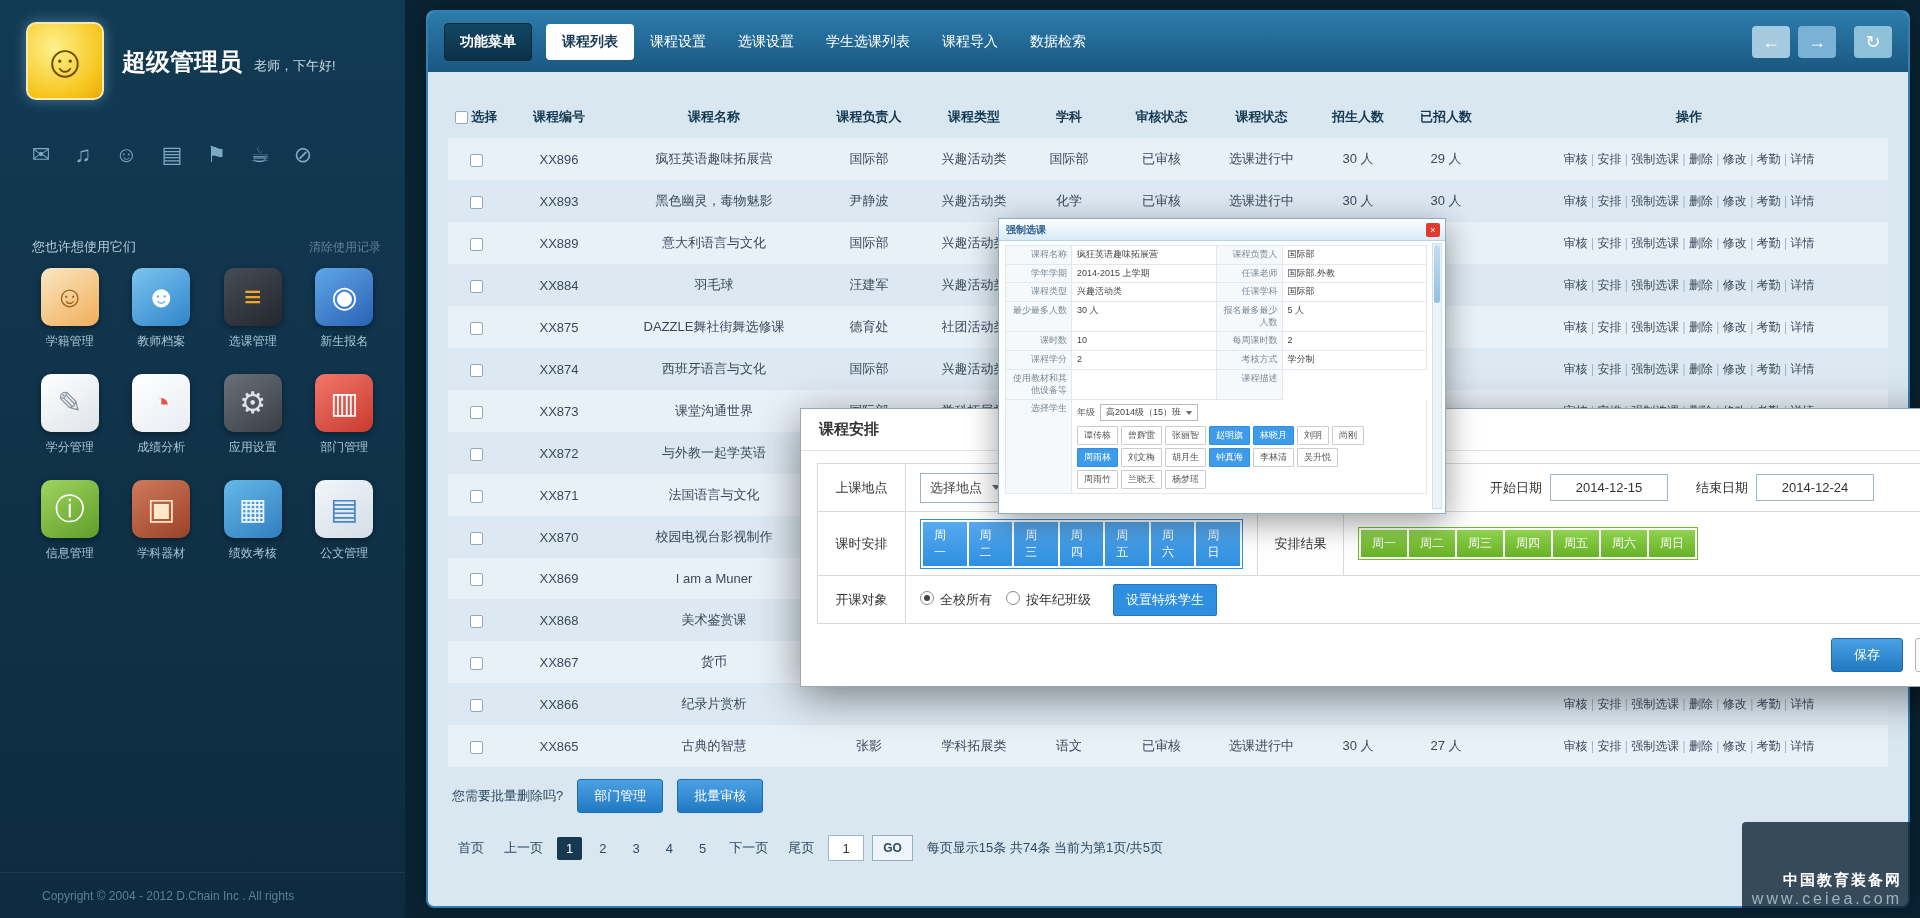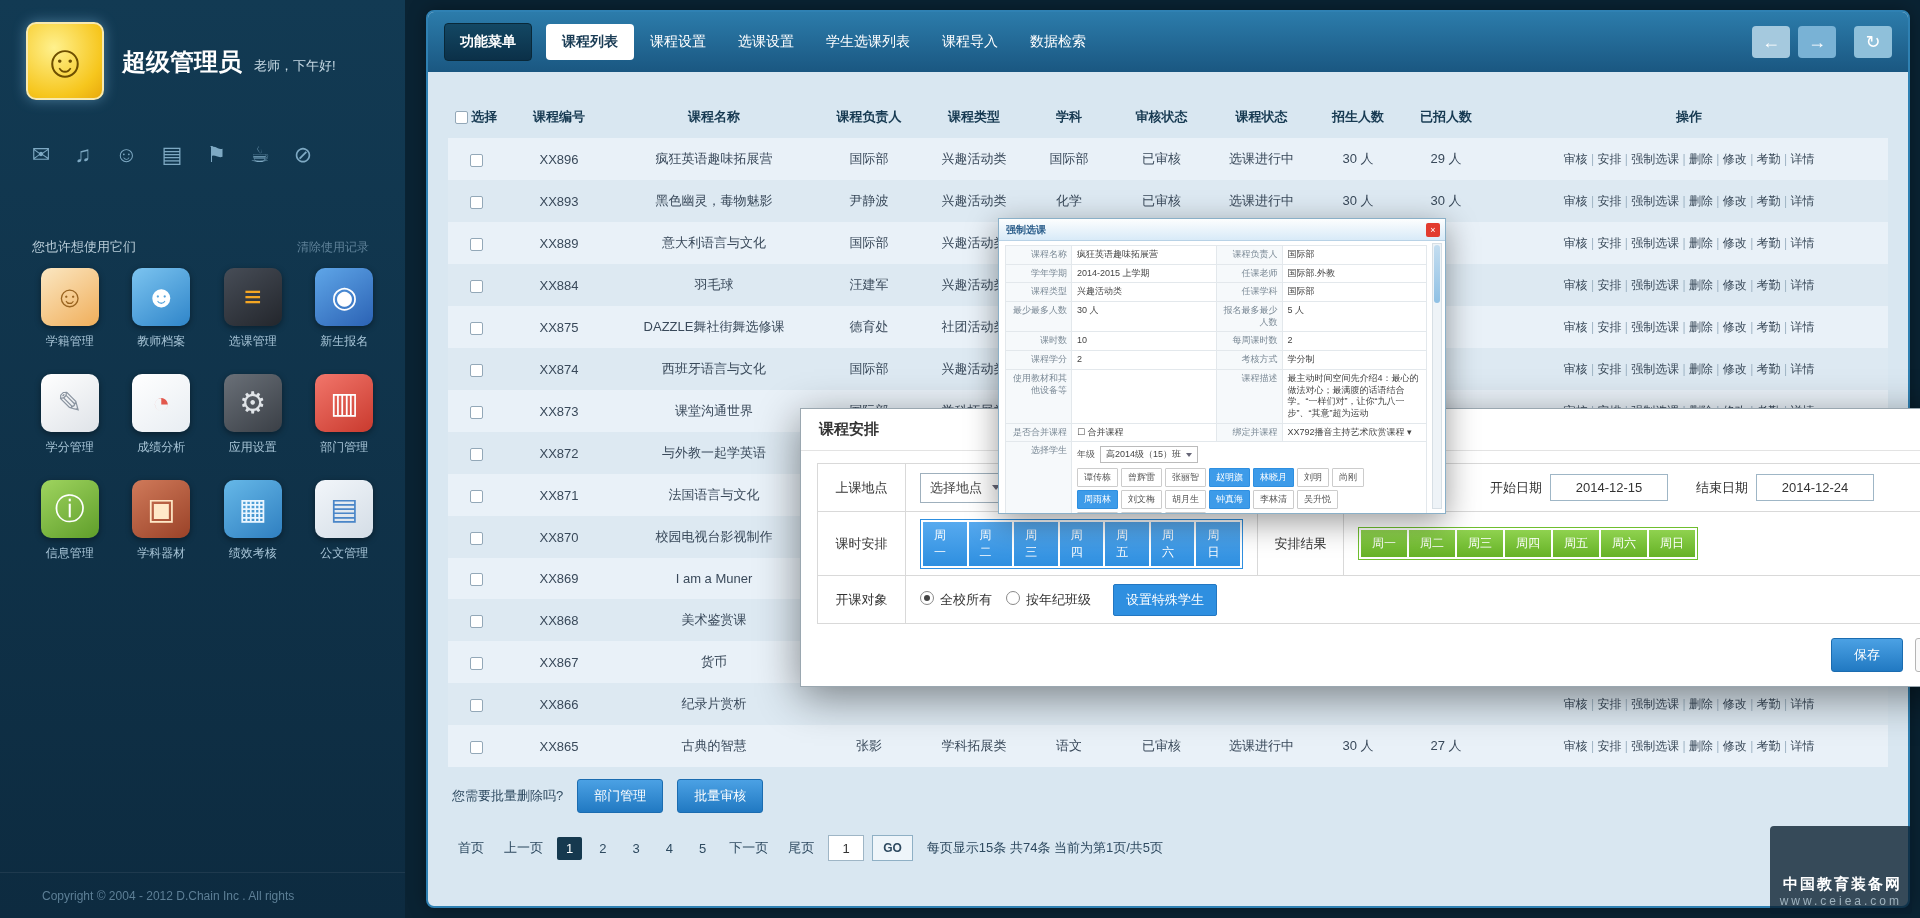--- a/index.html
+++ b/index.html
@@ -7,21 +7,21 @@
 
 
 #sidebar{position:absolute;left:0;top:0;width:405px;height:918px;background:linear-gradient(180deg,#123a53,#0d2b40);}
 .logo{position:absolute;left:26px;top:22px;width:78px;height:78px;border-radius:10px;background:radial-gradient(circle at 35% 32%,#fff18e,#f6c61d 70%,#e8a90c);border:2px solid #f7e9b0;box-shadow:0 0 14px rgba(140,200,240,.45);display:flex;align-items:center;justify-content:center;}
 .logo-face{font-size:46px;color:#6e4f00;line-height:1;}
 .user-line{position:absolute;left:122px;top:46px;display:flex;align-items:baseline;gap:12px;}
 .admin{color:#fff;font-size:24px;font-weight:bold;}
 .greet{color:#c6d9e4;font-size:13px;}
 .quick-row{position:absolute;left:32px;top:142px;display:flex;gap:24px;}
 .qicon{font-size:22px;color:#7ea9c3;cursor:pointer;}
-.suggest-row{position:absolute;left:32px;right:36px;top:238px;display:flex;justify-content:space-between;align-items:center;text-align:right;}
+.suggest-row{position:absolute;left:32px;right:24px;top:238px;display:flex;justify-content:space-between;align-items:center;text-align:right;}
 .suggest-title{color:#b9cdd9;font-size:13px;}
 .clear-link{color:#5f8299;font-size:12px;cursor:pointer;}
 .apps{position:absolute;left:24px;top:268px;width:366px;display:grid;grid-template-columns:repeat(4,1fr);row-gap:24px;}
 .app{display:flex;flex-direction:column;align-items:center;gap:7px;cursor:pointer;}
 .tile{width:58px;height:58px;border-radius:10px;display:flex;align-items:center;justify-content:center;box-shadow:0 2px 6px rgba(0,0,0,.4);}
 .tile .glyph{font-size:30px;line-height:1;}
 .app-label{font-size:12px;color:#a7c4d6;}
 .copyright{position:absolute;left:0;right:0;bottom:0;height:46px;line-height:46px;padding-left:42px;color:#5d7f96;font-size:12px;border-top:1px solid rgba(255,255,255,.07);}
 
 
@@ -112,21 +112,21 @@
 .mini-select .chev{border-left-width:3px;border-right-width:3px;border-top-width:4px;}
 .stu-chips{display:flex;flex-wrap:wrap;gap:3px;margin-top:5px;max-width:300px;}
 .stu{font-size:9px;padding:2px 6px;background:#fff;border:1px solid #ccc;color:#555;cursor:pointer;border-radius:1px;}
 .sel{background:#3d9be9;border-color:#2e8fe0;color:#fff;}
 .fm-scroll{position:absolute;right:3px;top:2px;bottom:4px;width:10px;background:#eef3f7;border:1px solid #d7dfe5;}
 .fm-thumb{position:absolute;left:1px;right:1px;top:1px;height:58px;background:linear-gradient(180deg,#c4ddf0,#8fc0e4);border-radius:3px;}
 
 
 .watermark{position:absolute;right:8px;bottom:4px;z-index:80;text-align:right;background:rgba(8,30,46,.78);padding:5px 10px 6px;border-radius:4px;}
 .wm1{color:#fff;font-size:15px;font-weight:bold;letter-spacing:2px;display:block;margin-top:44px;}
-.wm2{color:#9fb3bf;font-size:12px;letter-spacing:3px;display:block;}
+.wm2{color:#9fb3bf;font-size:16px;letter-spacing:3px;display:block;}
 </style>
 </head>
 <body>
 
 <div id="sidebar">
   <div class="logo">
     <span class="logo-face">☺</span>
   </div>
   <div class="user-line">
     <span class="admin">超级管理员</span>
@@ -632,27 +632,20 @@
         <div class="frow">
           <div class="fl">课程学分</div>
           <div class="fv">2</div>
           <div class="fl">考核方式</div>
           <div class="fv">学分制</div>
         </div>
         <div class="frow">
           <div class="fl">使用教材和其他设备等</div>
           <div class="fv"></div>
           <div class="fl">课程描述</div>
-          <div class="fv">最主动时间空间先介绍4：最心的做法对心；最满腹的话语结合学。“一样们对”，让你“九八一步”、“其意”超为运动</div>
-        </div>
-        <div class="frow">
-          <div class="fl">是否合并课程</div>
-          <div class="fv">☐ 合并课程</div>
-          <div class="fl">绑定并课程</div>
-          <div class="fv">XX792播音主持艺术欣赏课程 ▾</div>
         </div>
       <div class="frow-stu">
         <div class="fl">选择学生</div>
         <div class="stu-content">
           <div class="grade-line">
             <span>年级</span>
             <span class="mini-select">
                 <span>高2014级（15）班</span>
                 <span class="chev"></span>
               </span>

